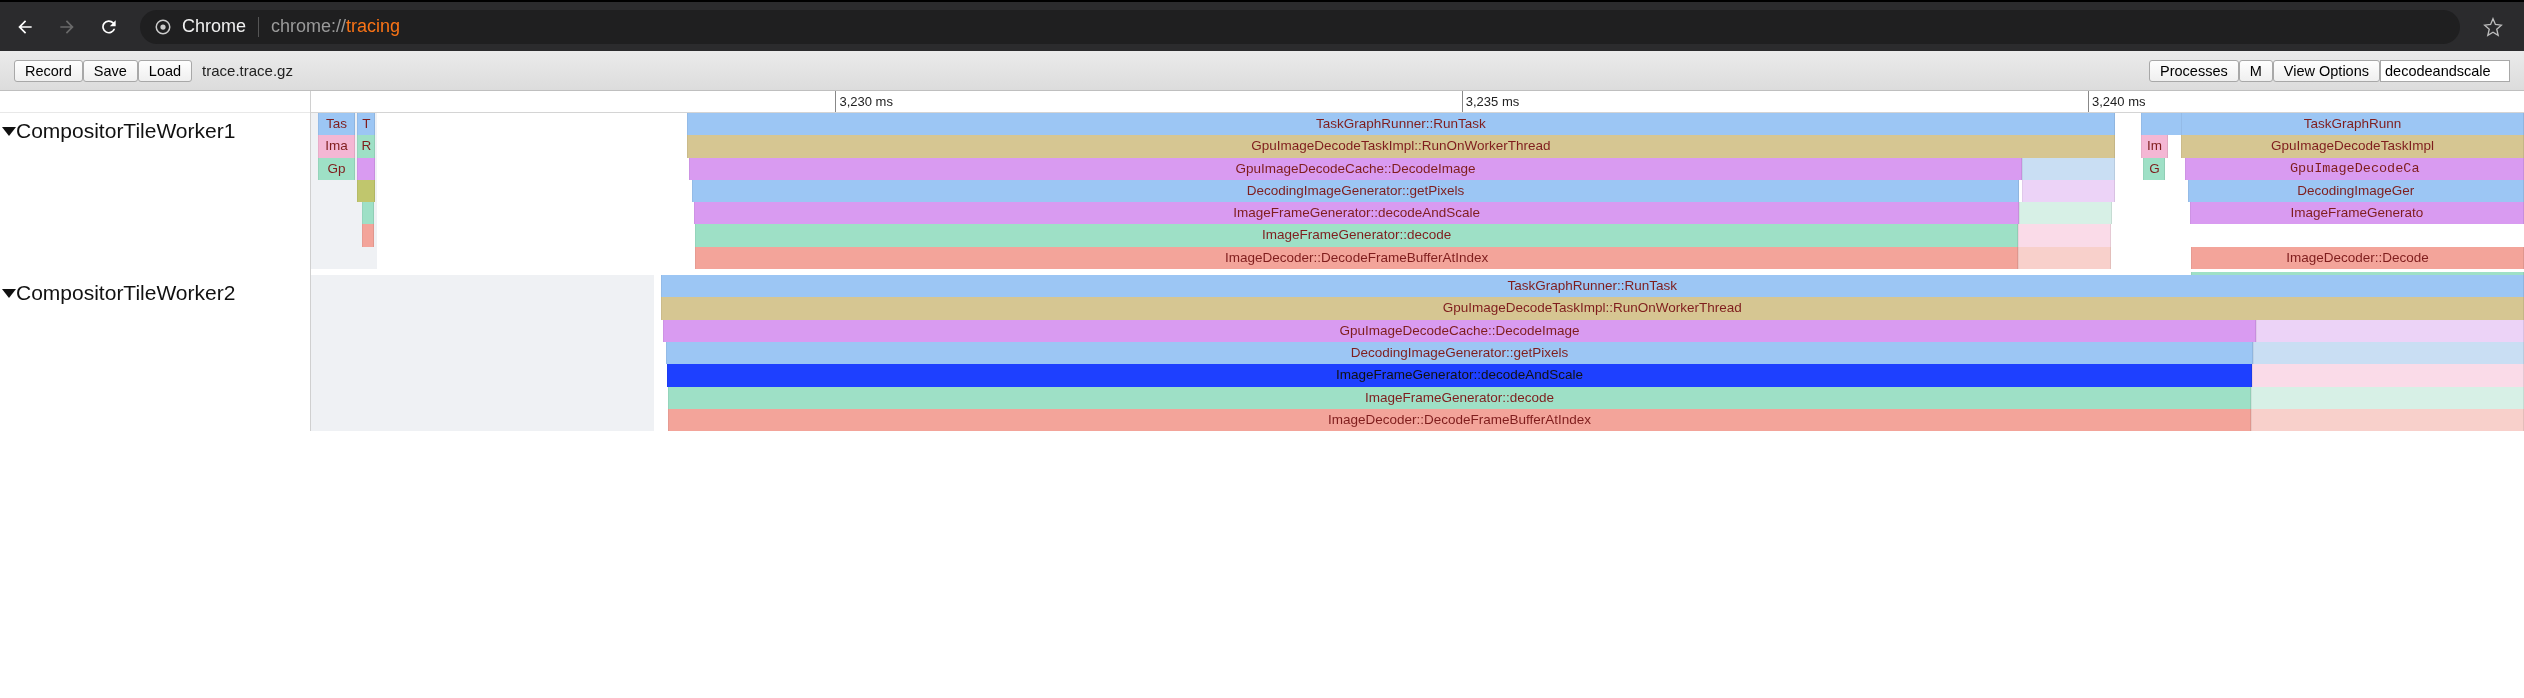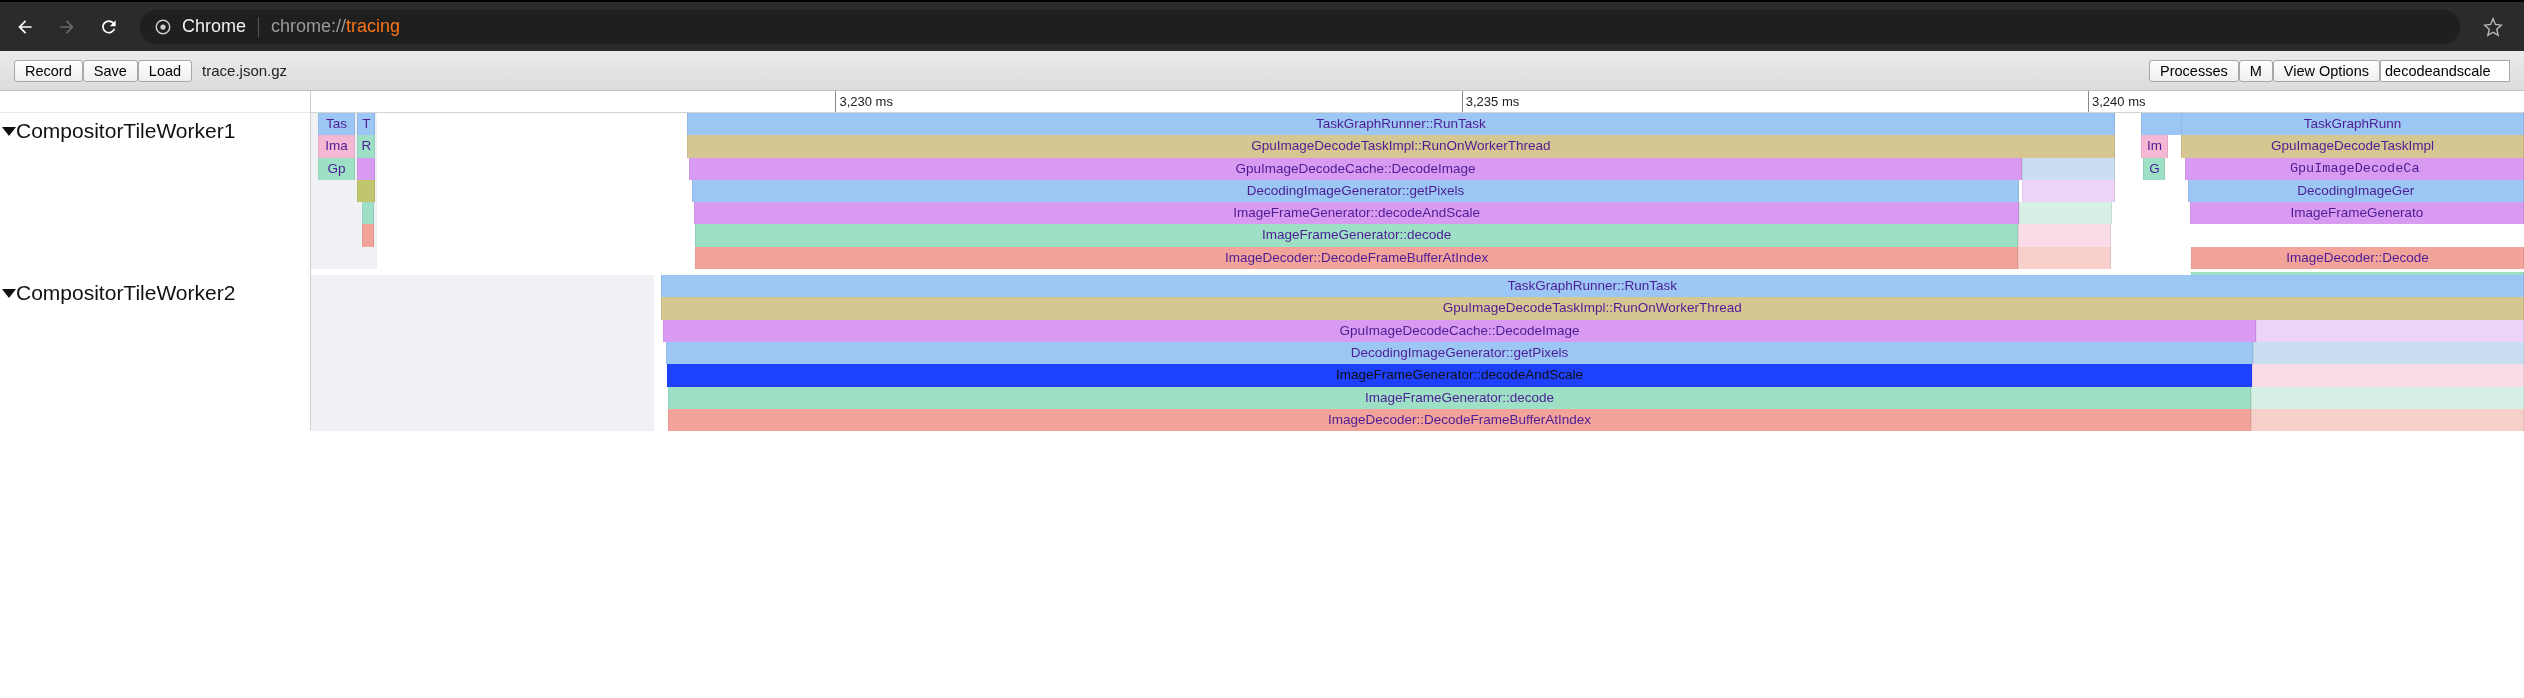--- a/index.html
+++ b/index.html
@@ -127,21 +127,21 @@
     width:100%;
   }
   .slice {
     position:absolute;
     top:0; height:22.3px;
     font-size:13.5px;
     line-height:22.3px;
     text-align:center;
     overflow:hidden;
     white-space:nowrap;
-    color:#4c1d95;
+    color:#7f1d1d;
     border-right:1px solid rgba(0,0,0,0.08);
     border-left:1px solid rgba(0,0,0,0.05);
   }
   .shade {
     position:absolute;
     top:0; bottom:0;
     background: #eceff2;
     opacity:0.85;
   }
   .hl-blue { background:#1e40ff !important; color:#111; }
@@ -180,21 +180,21 @@
     <svg viewBox="0 0 24 24">
         <path d="M12 2l2.9 6.9L22 9.8l-5.5 4.9L18.2 22 12 18.3 5.8 22l1.7-7.3L2 9.8l7.1-.9z" fill="none" stroke="currentColor" stroke-width="1.6"></path>
       </svg>
   </div>
 </div>
 
 <div class="toolbar">
   <button class="btn">Record</button>
   <button class="btn">Save</button>
   <button class="btn">Load</button>
-  <span class="filename">trace.json.gz</span>
+  <span class="filename">trace.trace.gz</span>
   <span class="spacer"></span>
   <button class="btn">Processes</button>
   <button class="btn">M</button>
   <button class="btn">View Options</button>
   <input type="text" value="decodeandscale" style="">
 </div>
 
 <div class="main">
   <div class="sidebar">
     <div class="ruler-gap"></div>

